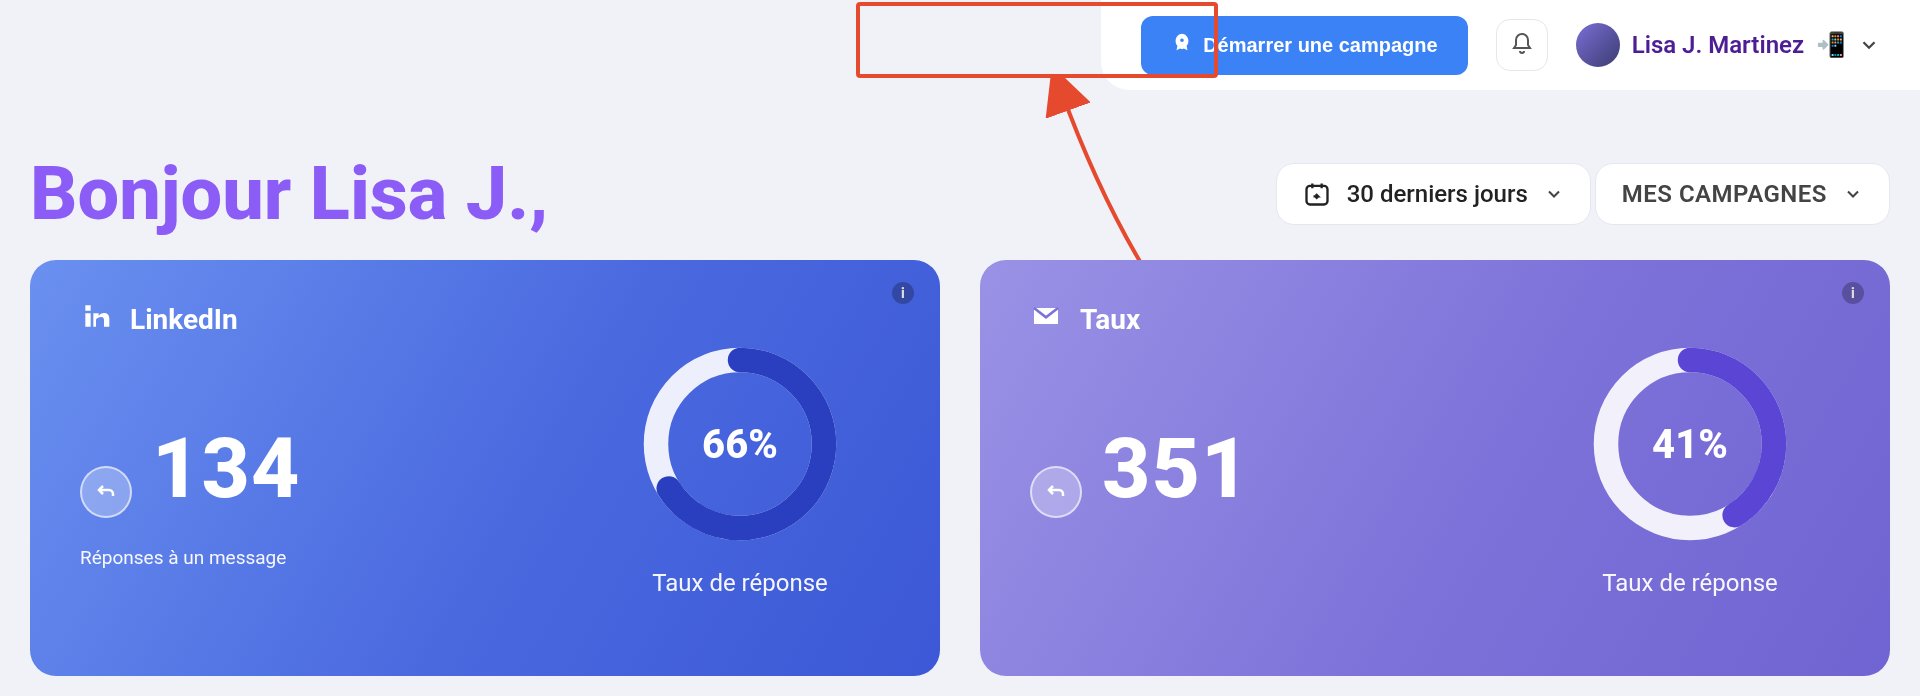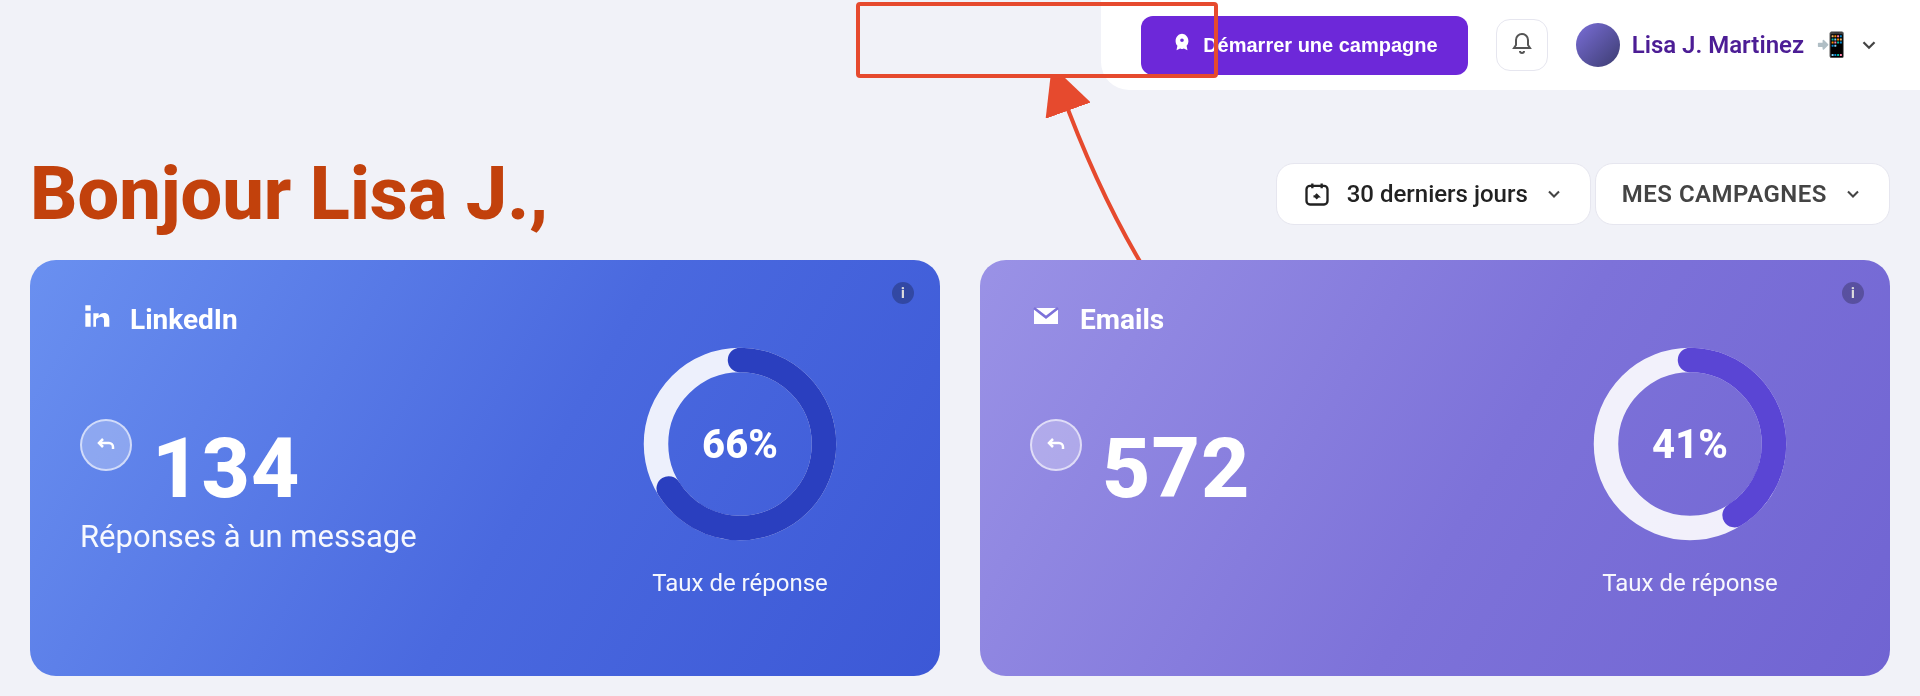--- a/index.html
+++ b/index.html
@@ -19,21 +19,21 @@
     right: 0;
     background: #ffffff;
     height: 90px;
     border-bottom-left-radius: 28px;
     display: flex;
     align-items: center;
     padding: 0 40px 0 40px;
     gap: 28px;
   }
   .start-campaign-btn {
-    background: #6d28d9;
+    background: #3b82f6;
     color: #fff;
     border: none;
     border-radius: 12px;
     padding: 16px 30px;
     font-size: 20px;
     font-weight: 700;
     display: flex;
     align-items: center;
     gap: 10px;
     cursor: pointer;
@@ -77,21 +77,21 @@
     pointer-events:none;
   }
 
   
   .greeting-row {
     position:absolute;
     top: 150px; left: 30px; right: 30px;
     display:flex; align-items:center; justify-content:space-between;
   }
   .greeting {
-    font-size:74px; font-weight:800; color:#c2410c;
+    font-size:74px; font-weight:800; color:#8b5cf6;
   }
   .filters { display:flex; gap:4px; }
   .pill {
     background:#fff; border:1px solid #e6e6ef; border-radius:18px;
     height:62px; display:flex; align-items:center; gap:16px;
     padding:0 26px; cursor:pointer; font-size:24px; font-weight:500; color:#222;
   }
   .pill .caps { text-transform:uppercase; letter-spacing:0.5px; font-size:24px; font-weight:600; color:#444;}
   .pill svg.calendar { width:28px; height:28px; stroke:#222; fill:none; stroke-width:2; }
   .pill svg.chev { width:20px; height:20px; stroke:#444; fill:none; stroke-width:2.5; }
@@ -116,30 +116,30 @@
     display:flex; align-items:center; justify-content:center;
     font-size:14px; font-weight:800; color:#ddd; cursor:pointer;
   }
 
   .card-left { flex:1; display:flex; flex-direction:column; }
   .card-right { width:300px; display:flex; flex-direction:column; align-items:center; justify-content:center; gap:20px;}
 
   .card-title-row { display:flex; align-items:center; gap:18px; font-size:28px; font-weight:700; }
   .card-title-row .brand-icon svg { width:32px; height:32px; fill:#fff; }
 
-  .metric-row { display:flex; align-items:flex-start; gap:20px; margin-top:80px;}
+  .metric-row { display:flex; align-items:flex-end; gap:20px; margin-top:80px;}
   .reply-badge {
     width:52px; height:52px; border-radius:50%;
     background: rgba(255,255,255,0.28);
     border: 2px solid rgba(255,255,255,0.6);
     display:flex; align-items:center; justify-content:center;
   }
   .reply-badge svg { width:24px; height:24px; stroke:#fff; fill:none; stroke-width:2.5; }
   .big-number { font-size:84px; font-weight:800; letter-spacing:1px; }
-  .metric-label { font-size:31px; color:rgba(255,255,255,0.95); }
+  .metric-label { font-size:19px; margin-top:28px; color:rgba(255,255,255,0.95); }
 
   .donut-wrap { position:relative; width:210px; height:210px; }
   .donut-wrap svg { width:210px; height:210px; transform: rotate(-90deg); }
   .donut-track { stroke: rgba(255,255,255,0.9); }
   .donut-fill.linkedin { stroke:#2a3fbf; }
   .donut-fill.email { stroke:#5a45d4; }
   .donut-center {
     position:absolute; top:0; left:0; right:0; bottom:0;
     display:flex; align-items:center; justify-content:center;
     font-size:40px; font-weight:800; color:#fff;
@@ -256,30 +256,30 @@
       <span>i</span>
     </div>
     <div class="card-left">
       <div class="card-title-row">
         <span class="brand-icon">
           <svg viewBox="0 0 24 24">
               <path d="M3 6h18v12H3z"></path>
               <path d="M3 6l9 7 9-7" fill="none" stroke="#7d72d9" stroke-width="2"></path>
             </svg>
         </span>
-        <span>Emails</span>
+        <span>Taux</span>
       </div>
       <div class="metric-row">
         <span class="reply-badge">
           <svg viewBox="0 0 24 24">
               <path d="M9 14l-4-4 4-4"></path>
               <path d="M5 10h10a4 4 0 014 4v2"></path>
             </svg>
         </span>
-        <span class="big-number">572</span>
+        <span class="big-number">351</span>
       </div>
     </div>
     <div class="card-right">
       <div class="donut-wrap">
         <svg viewBox="0 0 120 120">
           <circle class="donut-track" cx="60" cy="60" r="48" stroke-width="14" fill="none"></circle>
           <circle class="donut-fill email" cx="60" cy="60" r="48" stroke-width="14" fill="none" stroke-dasharray="301.6" stroke-linecap="round" stroke-dashoffset="177.9"></circle>
         </svg>
         <div class="donut-center">41%</div>
       </div>

